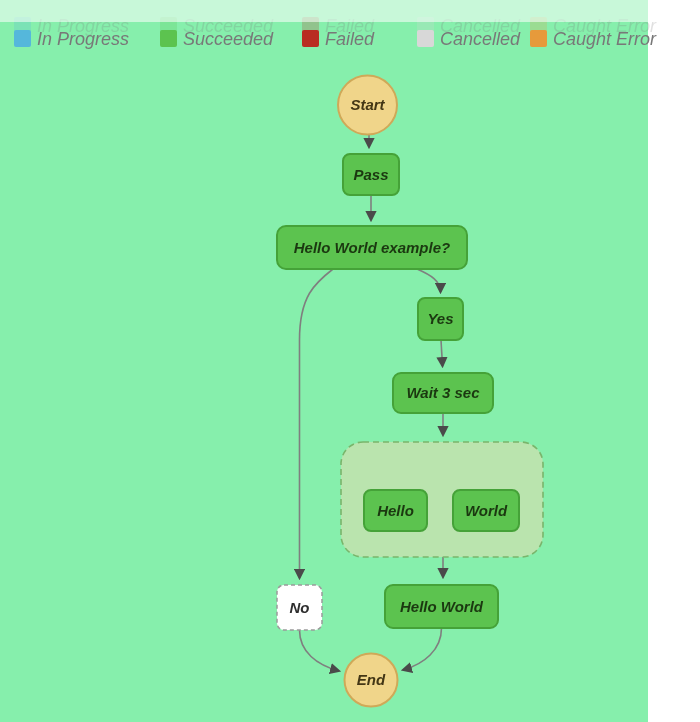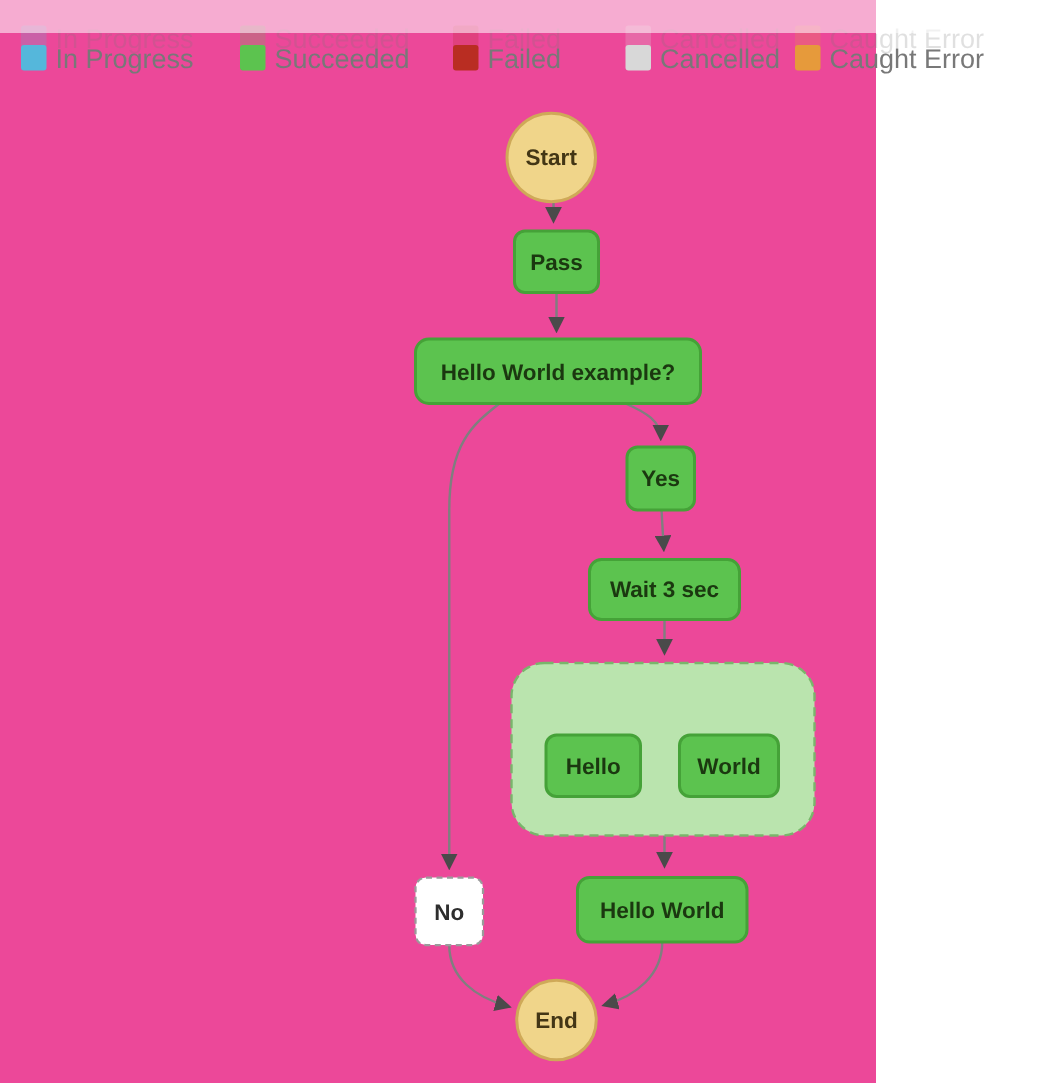--- a/index.html
+++ b/index.html
@@ -4,21 +4,21 @@
 <style>
   html, body {
     margin: 0;
     padding: 0;
     background: #ffffff;
     width: 700px;
     height: 722px;
     overflow: hidden;
     font-family: "Liberation Sans", sans-serif;
   }
-  .stage { position: relative; width: 584px; height: 722px; background: #ec4899; }
+  .stage { position: relative; width: 648px; height: 722px; background: #86efac; font-style: italic; }
   svg.graph { display: block; }
 
   .legend-text {
     font-family: "Liberation Sans", sans-serif;
     font-size: 18px;
     font-weight: 500;
     fill: #787878;
   }
   .node-label {
     font-family: "Liberation Sans", sans-serif;

